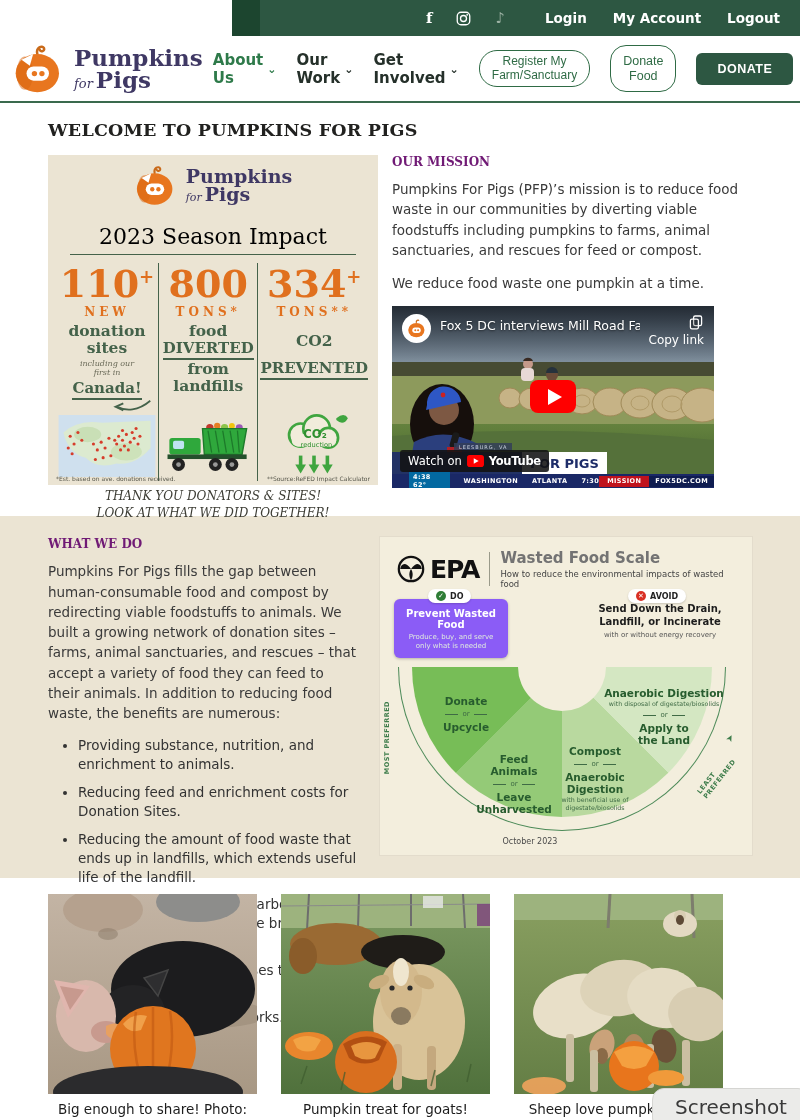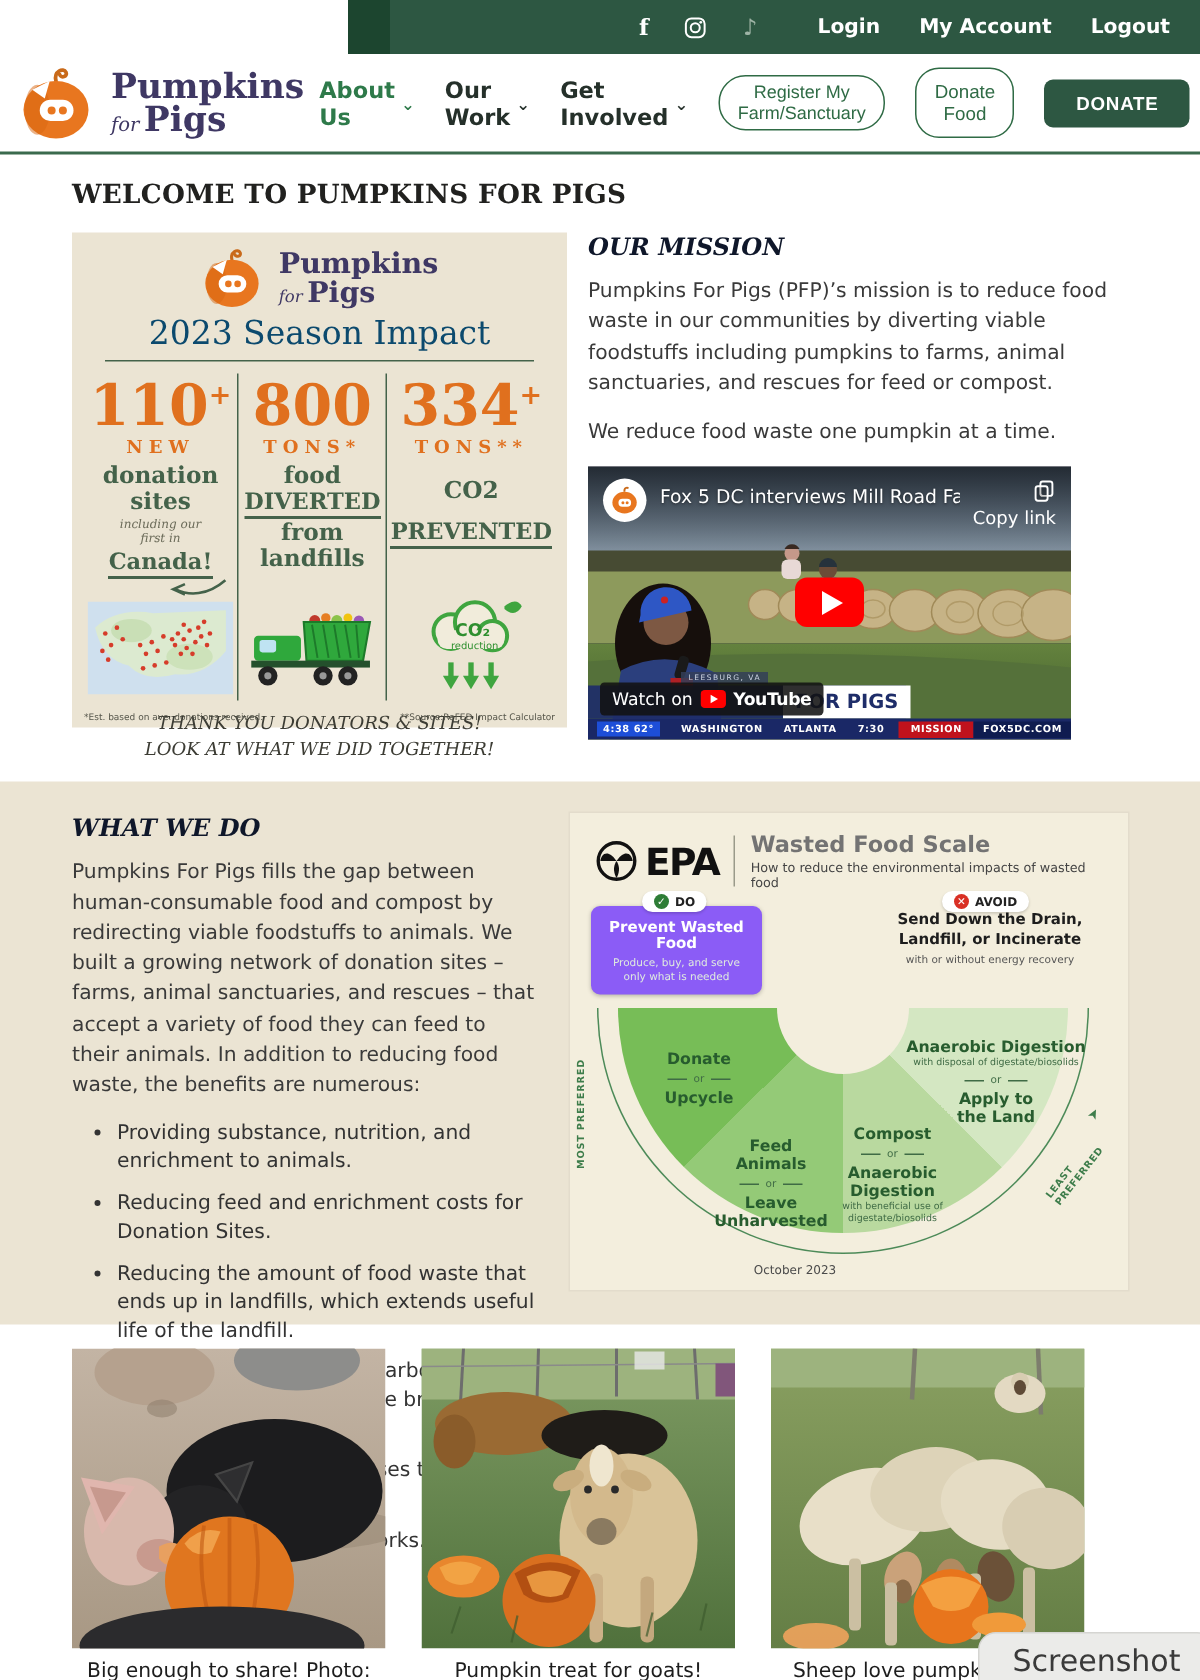--- a/index.html
+++ b/index.html
@@ -38,39 +38,39 @@
   .welcome { font-family:"DejaVu Serif",serif; font-size:17.5px; color:#21211f;
     margin:17px 0 15px 48px; letter-spacing:.2px; }
 
   
   .cols { display:flex; gap:14px; padding:0 48px; align-items:flex-start; }
 
   
   .impact { width:330px; height:330px; background:#ebe4d3; position:relative;
     font-family:"DejaVu Serif",serif; padding:10px 8px 0; flex:none; }
   .impact-logo { display:flex; justify-content:center; align-items:center; gap:8px; }
-  .impact-title { text-align:center; color:#0c4a6e; font-size:22px; margin:4px 14px 0;
+  .impact-title { text-align:center; color:#000000; font-size:22px; margin:18px 14px 0;
     padding-bottom:5px; border-bottom:1.5px solid #44624a; }
   .impact-grid { display:flex; margin-top:8px; }
   .impact-col { flex:1; display:flex; flex-direction:column; align-items:center; text-align:center; min-height:206px; padding:2px 2px 0; }
   .impact-col + .impact-col { border-left:1.5px solid #44624a; }
   .stat-val { color:#e0701e; font-size:38px; font-weight:bold; line-height:1; }
   .stat-val sup { font-size:18px; }
   .stat-kicker { color:#e0701e; font-size:12px; font-weight:bold; letter-spacing:4px; margin:2px 0 3px; }
   .stat-label { color:#44624a; font-size:15.5px; font-weight:bold; line-height:1.12; }
   .stat-note { color:#6a6a58; font-size:8px; font-style:italic; line-height:1.2; margin:2px 0 1px; }
   .stat-em { color:#44624a; font-size:15px; font-weight:bold; border-bottom:2px solid #44624a; line-height:1.25; }
   .impact-art { margin-top:auto; padding-top:4px; }
   .thanks { text-align:center; font-style:italic; font-size:12px; color:#3c3c34; line-height:1.45; margin-top:7px; }
   .fnote { position:absolute; bottom:3px; font-size:6px; color:#55554a; font-family:"DejaVu Sans",sans-serif; }
   .fnote.l { left:8px; } .fnote.r { right:8px; }
 
   
   .rightcol { width:362px; }
-  h2.sec { font-family:"DejaVu Serif",serif; font-size:16px; color:#0f172a; margin:0 0 10px;font-style:italic; }
+  h2.sec { font-family:"DejaVu Serif",serif; font-size:12px; color:#701a75; margin:0 0 10px; }
   .rightcol p, .wwd p { font-size:13.5px; line-height:1.5; margin-bottom:13px; color:#3a3a3a; }
 
   
   .video { position:relative; width:322px; height:182px; margin-top:9px; background:#223; overflow:hidden; cursor:pointer; }
   .vscene { position:absolute; inset:0; width:100%; height:100%; }
   .vtop { position:absolute; inset:0 0 auto 0; height:56px;
     background:linear-gradient(rgba(0,0,0,.55), rgba(0,0,0,0)); display:flex; padding:8px 10px 0; gap:9px; }
   .avatar { width:29px; height:29px; border-radius:50%; background:#fff; flex:none;
     display:flex; align-items:center; justify-content:center; }
   .vtitle { color:#fff; font-size:12.5px; margin-top:4px; flex:1; white-space:nowrap; overflow:hidden;
@@ -82,21 +82,21 @@
   .lt-strip { position:absolute; left:0; bottom:14px; width:212px; height:22px; background:rgba(30,45,105,.92); }
   .lowerthird { position:absolute; left:130px; bottom:14px; height:22px; background:#fff; color:#1e2d69;
     font-weight:bold; font-size:13px; display:flex; align-items:center; padding:0 8px; }
   .loc-tag { position:absolute; left:62px; bottom:37px; background:rgba(52,62,88,.85); color:#cfd6e4;
     font-size:5px; letter-spacing:1px; padding:1px 5px; }
   .watchpill { position:absolute; left:8px; bottom:16px; background:rgba(18,18,18,.88); border-radius:3px;
     display:flex; align-items:center; gap:5px; padding:4px 8px; color:#fff; font-size:11.5px; cursor:pointer; }
   .yt-word { font-weight:bold; letter-spacing:-.3px; }
   .ticker { position:absolute; left:0; right:0; bottom:0; height:14px; background:#1a2866; display:flex;
     align-items:center; color:#fff; font-size:6.5px; font-weight:bold; letter-spacing:.4px; }
-  .chip-time { background:#1d4ed8; padding:1px 4px; margin-left:6px; }
+  .chip-time { background:#0369a1; padding:1px 4px; margin-left:17px; }
   .tick-city { margin-left:14px; }
   .chip-sports { background:#c0121c; padding:1.5px 8px; margin-left:auto; }
   .chip-site { background:#0f1c50; padding:1.5px 6px; margin-right:0; }
 
   
   .beige { background:#ebe4d3; margin-top:28px; height:362px; padding:21px 48px 0; display:flex; gap:22px; }
   .wwd { width:352px; }
   .wwd ul { list-style:disc; padding-left:30px; margin-top:4px; }
   .wwd li { font-size:13.5px; line-height:1.4; margin-bottom:9px; color:#333; }
 

